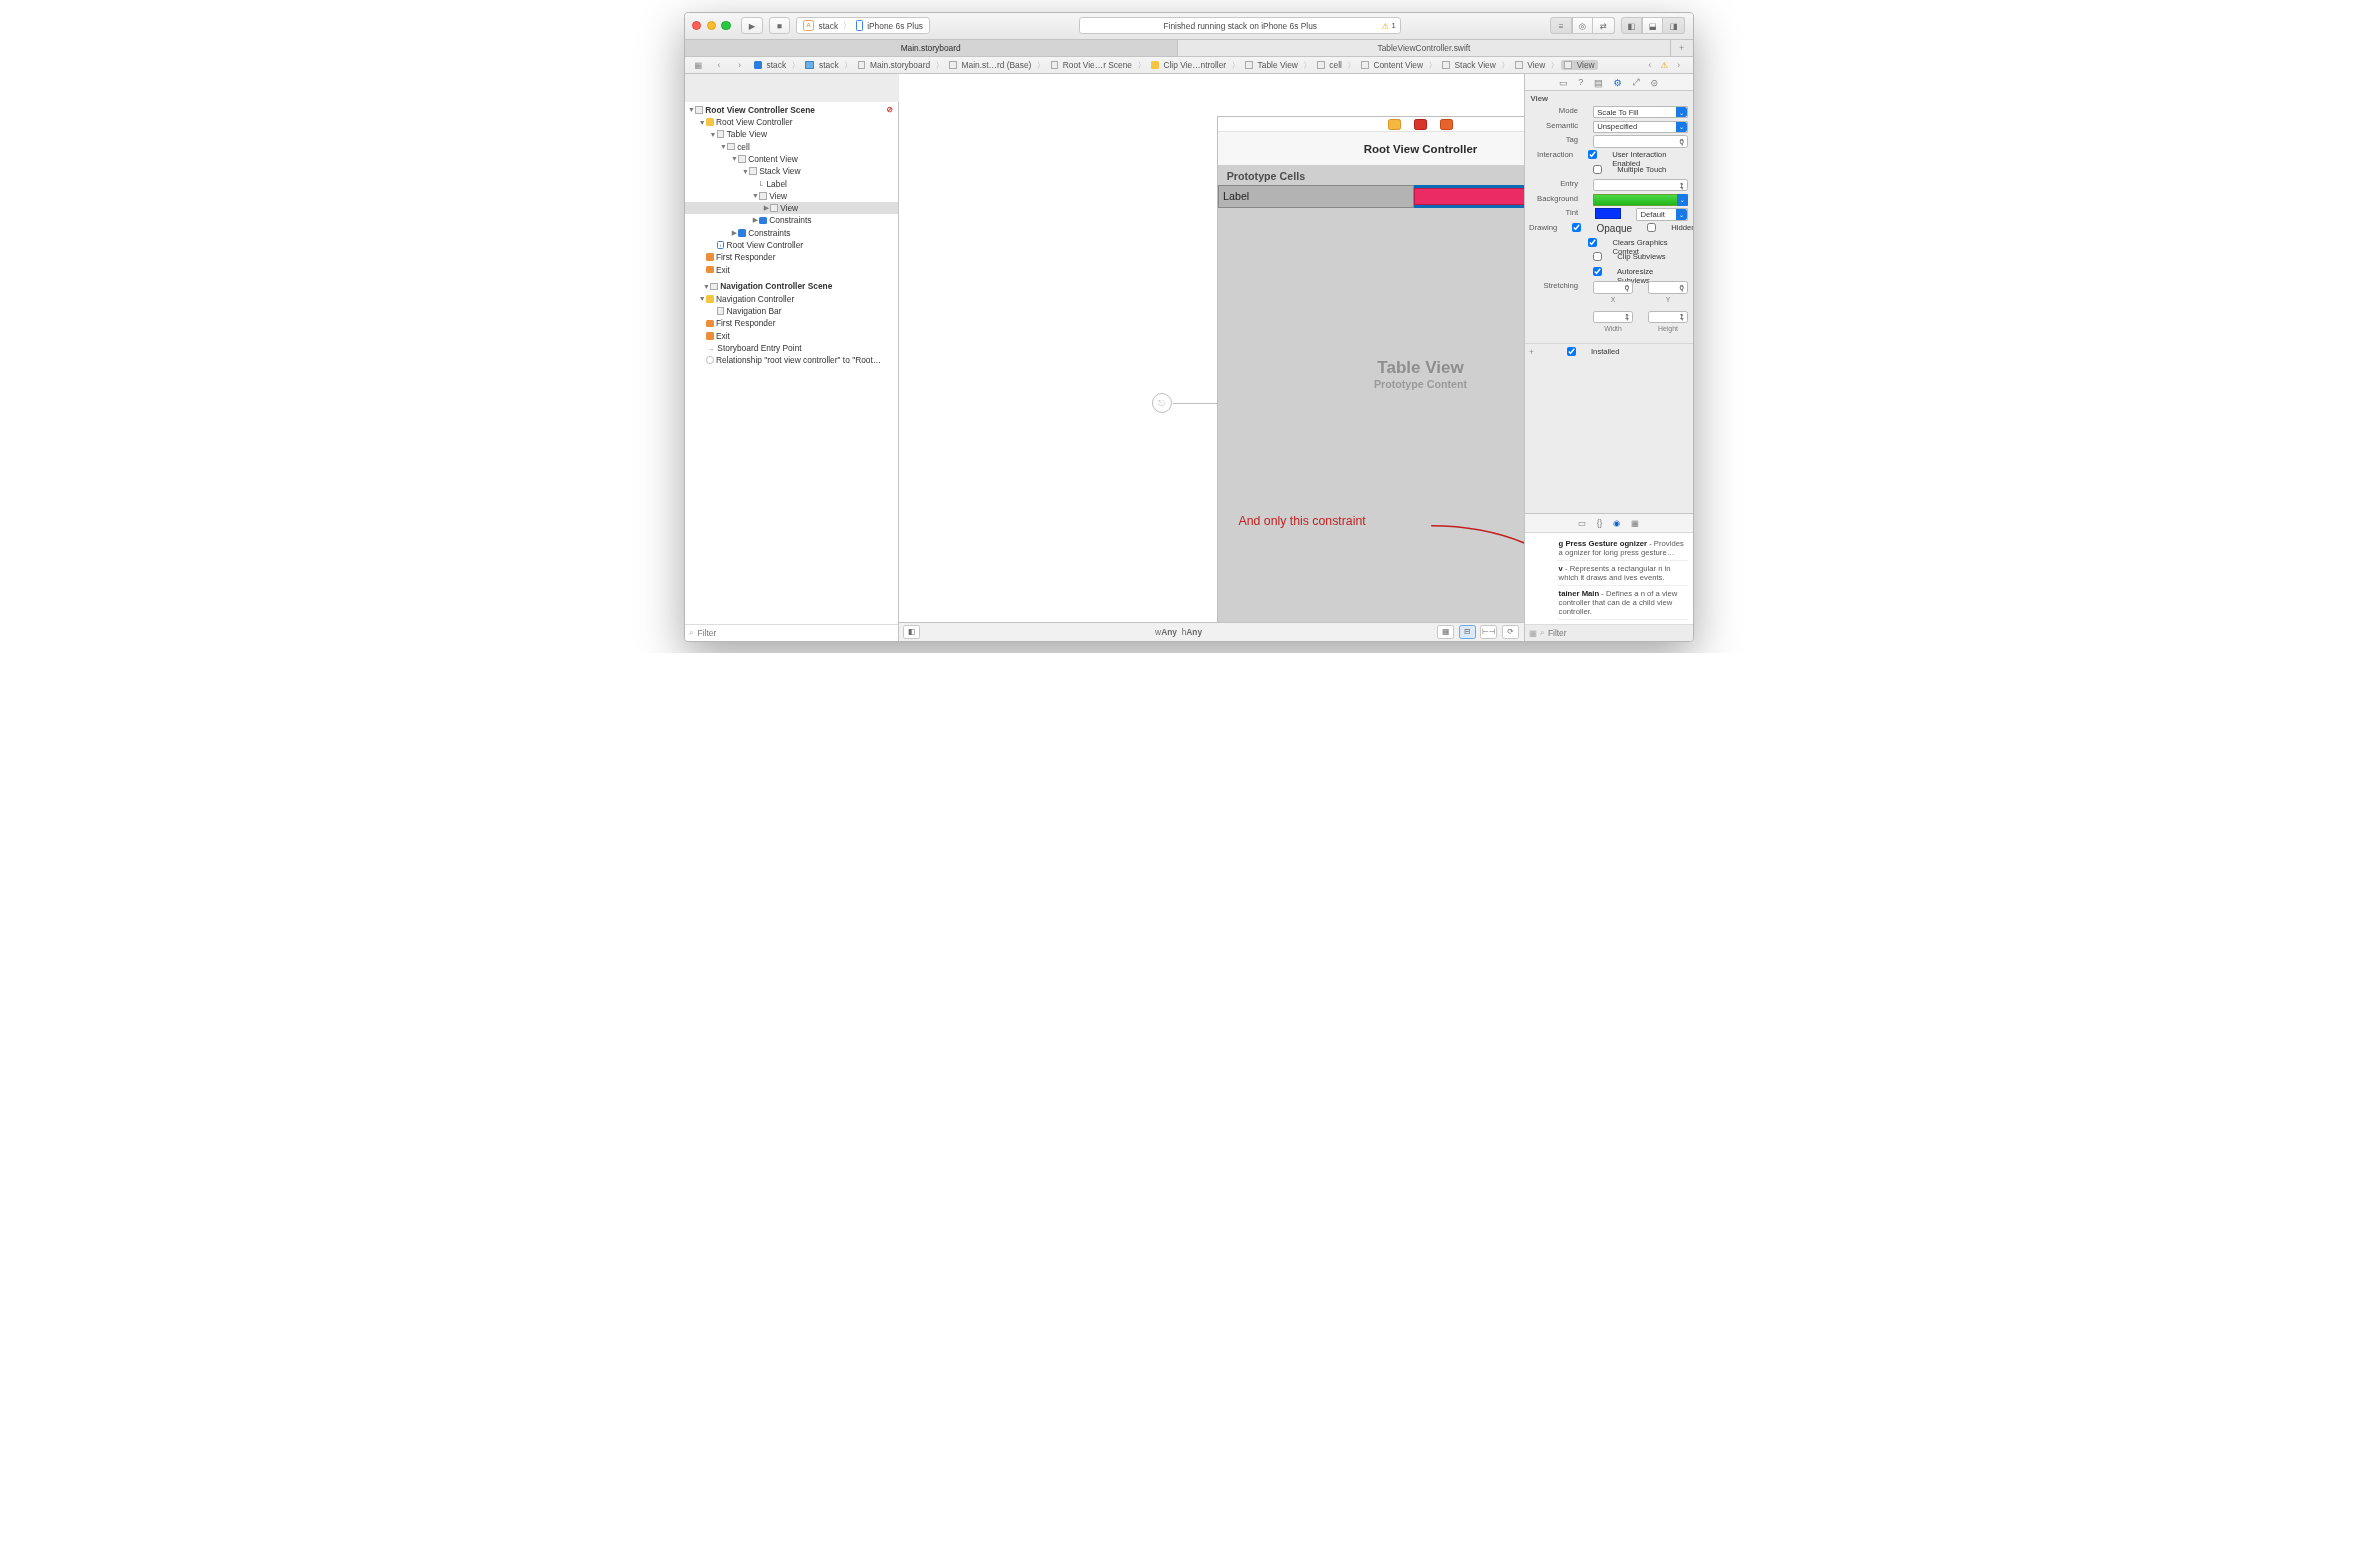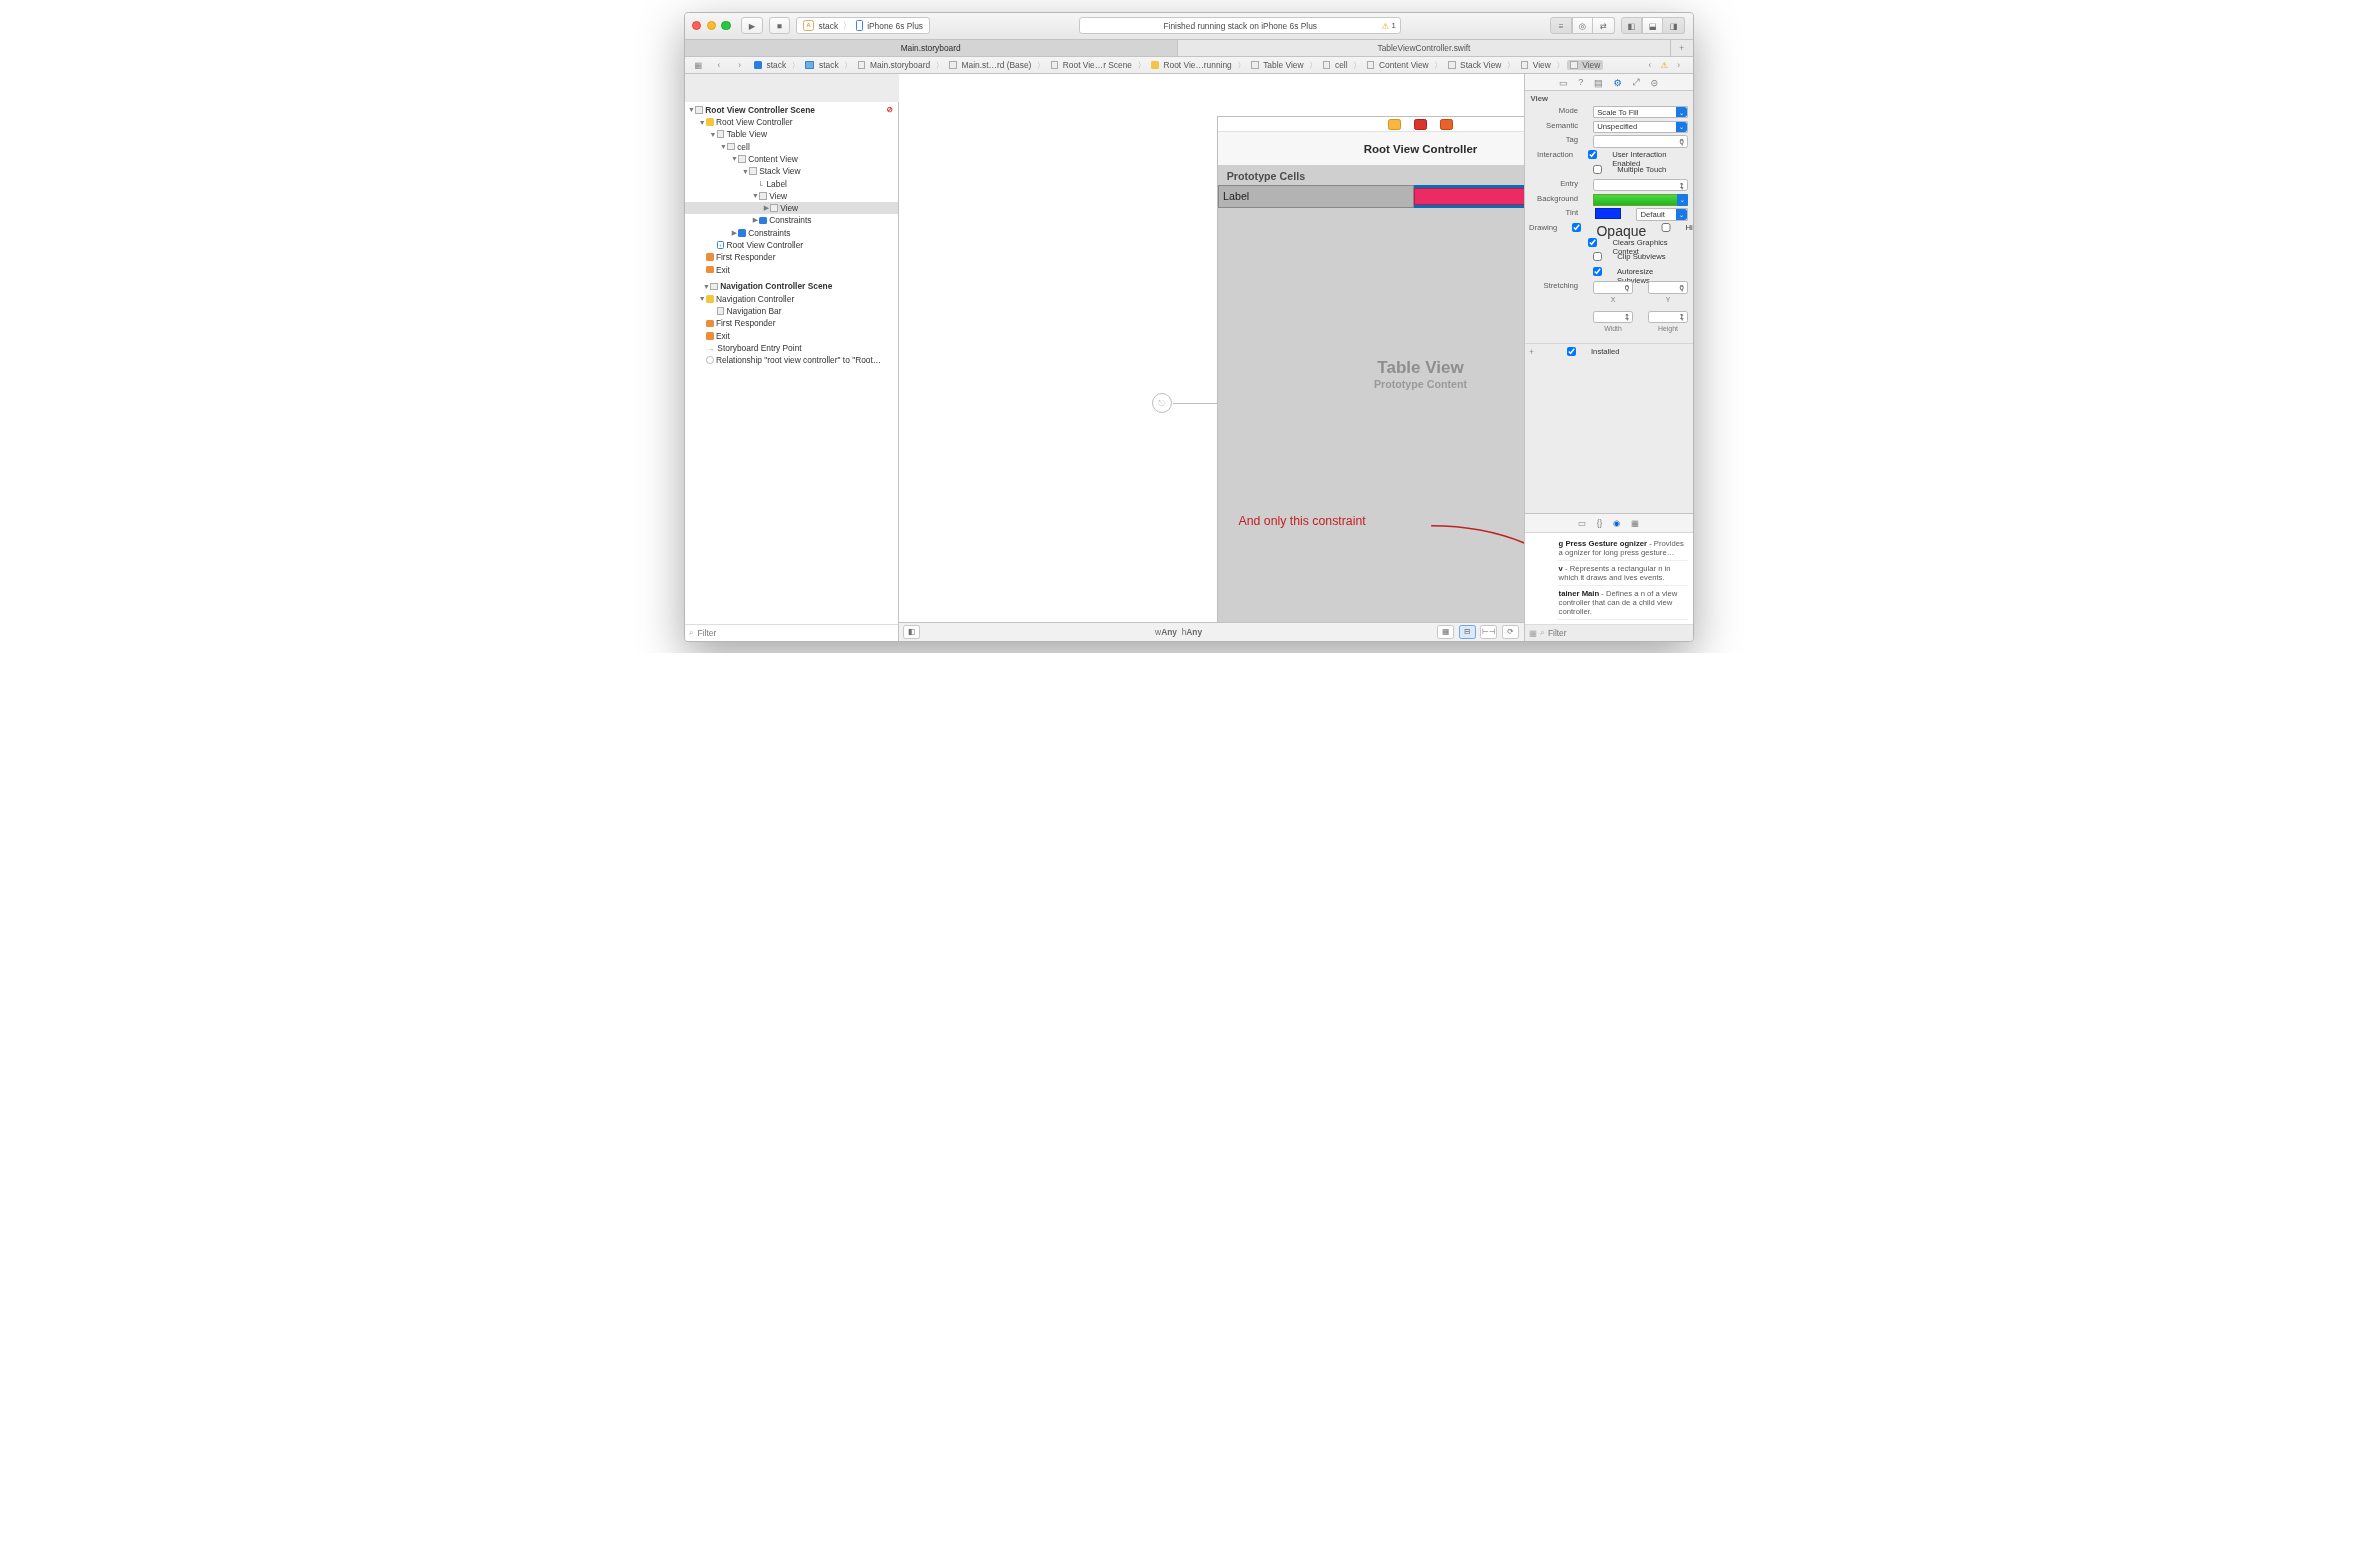--- a/index.html
+++ b/index.html
@@ -199,21 +199,21 @@
         <span>Main.st…rd (Base)</span>
       </span>
       <span class="chev">〉</span>
     <span class="seg">
         <span class="box-ico"></span>
         <span>Root Vie…r Scene</span>
       </span>
       <span class="chev">〉</span>
     <span class="seg">
         <span class="yel-sq"></span>
-        <span>Root Vie…running</span>
+        <span>Clip Vie…ntroller</span>
       </span>
       <span class="chev">〉</span>
     <span class="seg">
         <span class="box-ico"></span>
         <span>Table View</span>
       </span>
       <span class="chev">〉</span>
     <span class="seg">
         <span class="box-ico"></span>
         <span>cell</span>
@@ -472,21 +472,21 @@
             <label>Tint</label>
             <span class="tint-swatch"></span>
             <div class="insp-select" style="flex:1">
               <span>Default</span>
               <span class="bluecap">⌄</span>
             </div>
           </div>
         <div class="insp-row">
             <label>Drawing</label>
             <input type="checkbox" class="chk" checked="" style="">
-            <span style="font-size:14px;flex:1">Opaque</span>
+            <span style="font-size:10px;flex:1">Opaque</span>
             <input type="checkbox" class="chk" style="">
             <span style="font-size:7.7px">Hidden</span>
           </div>
         <div class="insp-row">
             <label></label>
             <input type="checkbox" class="chk" checked="" style="">
             <span style="font-size:7.7px">Clears Graphics Context</span>
           </div>
         <div class="insp-row">
             <label></label>

